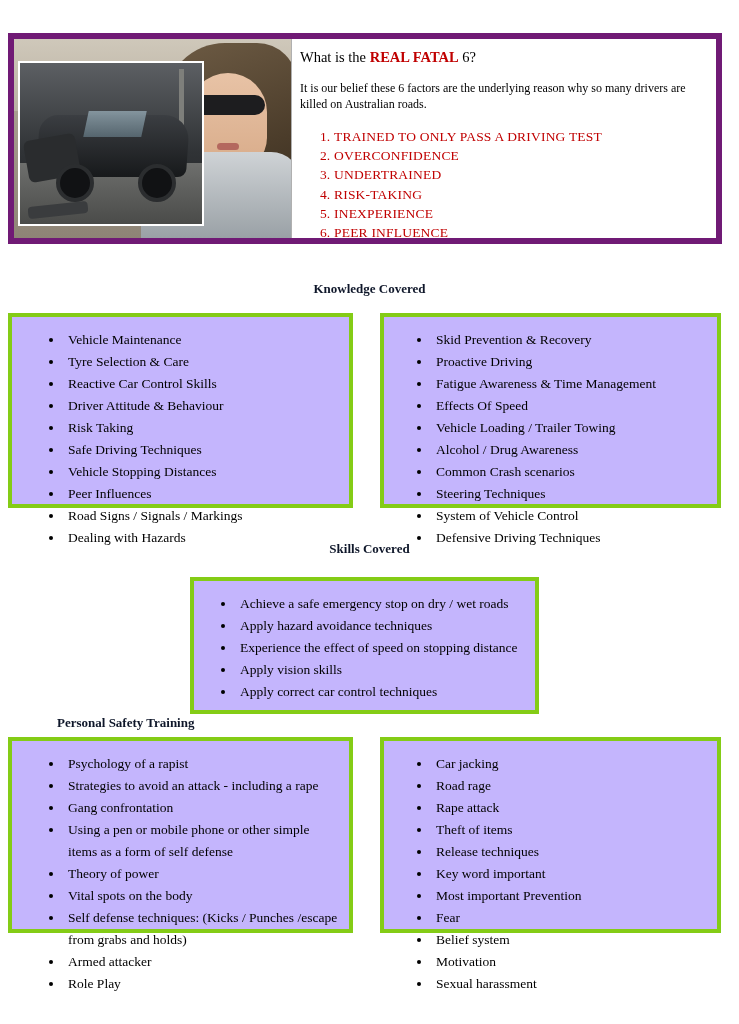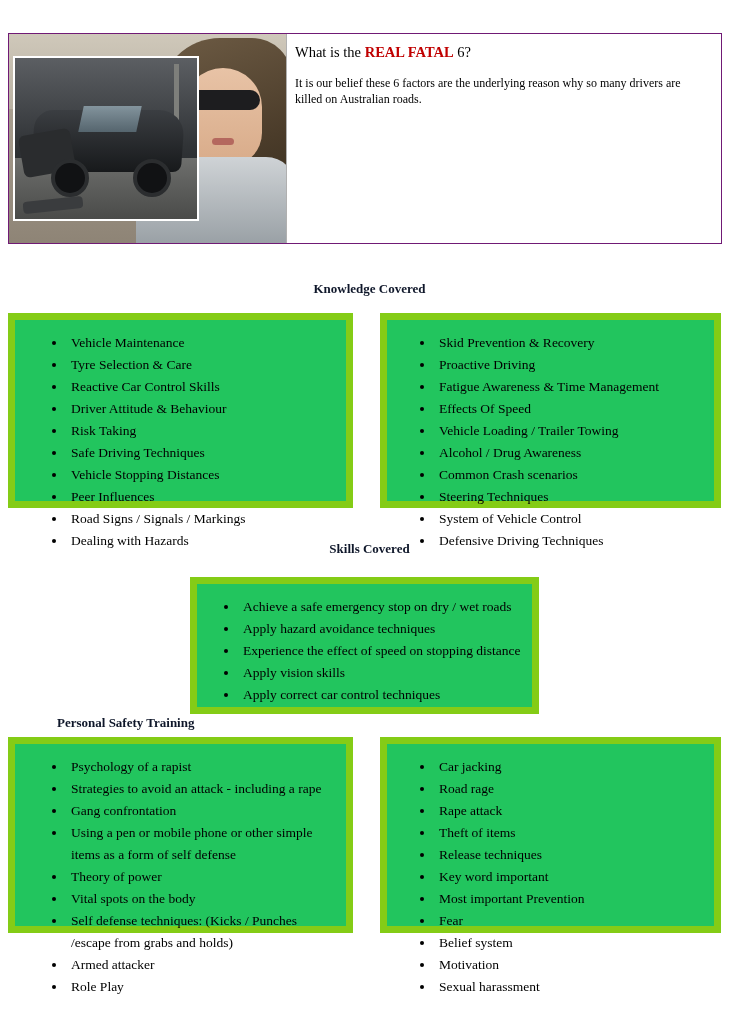--- a/index.html
+++ b/index.html
@@ -24,21 +24,21 @@
     padding: 0;
   }
 
   
   .hero {
     position: absolute;
     left: 8px;
     top: 33px;
     width: 714px;
     height: 211px;
-    border: 1px solid #701a75;
+    border: 6px solid #701a75;
     box-sizing: border-box;
     display: flex;
   }
   .hero-left {
     width: 278px;
     box-sizing: border-box;
     border-right: 1px solid #b0b0b0;
     position: relative;
     overflow: hidden;
     background: #d7d2cb;
@@ -187,23 +187,23 @@
     text-align: center;
   }
   .section-title.left {
     left: 57px;
     text-align: left;
   }
 
   
   .box {
     position: absolute;
-    border: 7px solid #84cc16;
-    box-sizing: border-box;
-    background: #22c55e;
+    border: 4px solid #84cc16;
+    box-sizing: border-box;
+    background: #c4b5fd;
   }
   .box ul {
     margin: 0;
     padding: 12px 10px 12px 52px;
     list-style: disc;
     font-size: 13.5px;
     line-height: 1.63;
   }
   .box ul li {
     padding-left: 4px;
@@ -241,20 +241,28 @@
           <div class="car-front"></div>
           <div class="wheel1"></div>
           <div class="wheel2"></div>
           <div class="debris"></div>
         </div>
       </div>
     </div>
     <div class="hero-right">
       <p class="q-line"><span>What is the </span><span class="accent">REAL FATAL</span><span> 6?</span></p>
       <p class="belief">It is our belief these 6 factors are the underlying reason why so many drivers are killed on Australian roads.</p>
+      <ol class="fatal-list">
+        <li>TRAINED TO ONLY PASS A DRIVING TEST</li>
+        <li>OVERCONFIDENCE</li>
+        <li>UNDERTRAINED</li>
+        <li>RISK-TAKING</li>
+        <li>INEXPERIENCE</li>
+        <li>PEER INFLUENCE</li>
+      </ol>
     </div>
   </div>
 
   <div class="section-title center" style="top:281px;">Knowledge Covered</div>
 
   <div class="box" id="box-knowledge-left">
     <ul>
       <li>Vehicle Maintenance</li>
       <li>Tyre Selection &amp; Care</li>
       <li>Reactive Car Control Skills</li>

